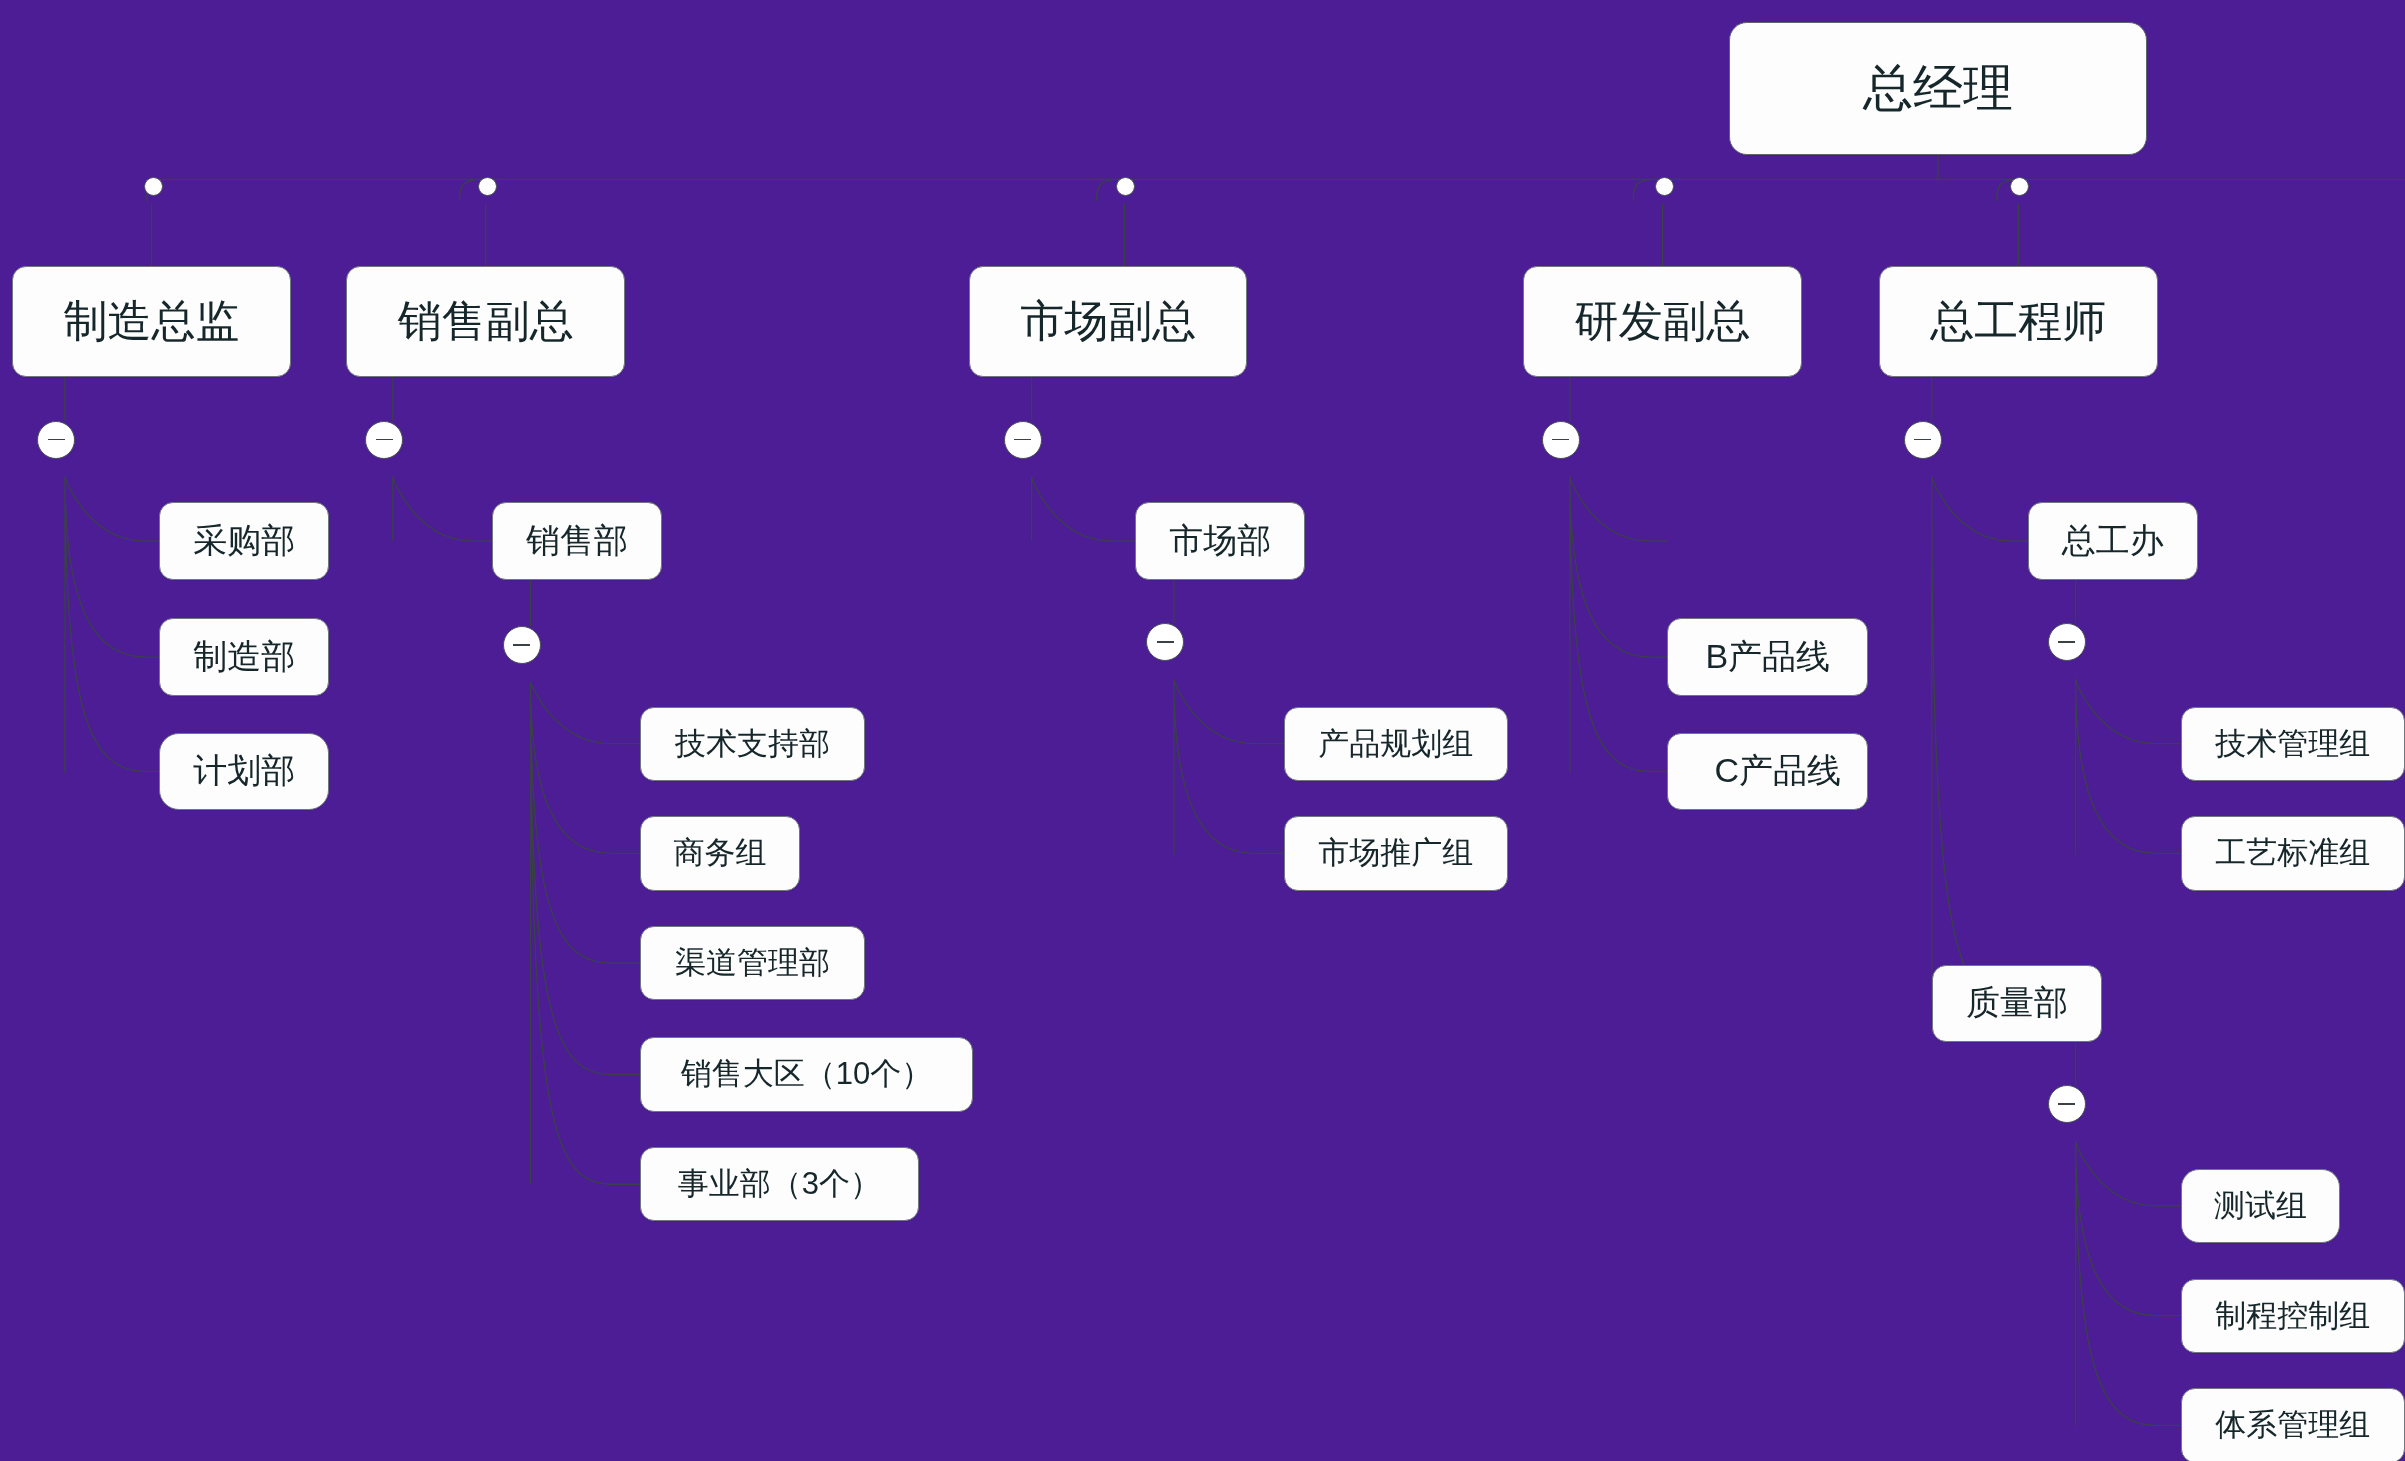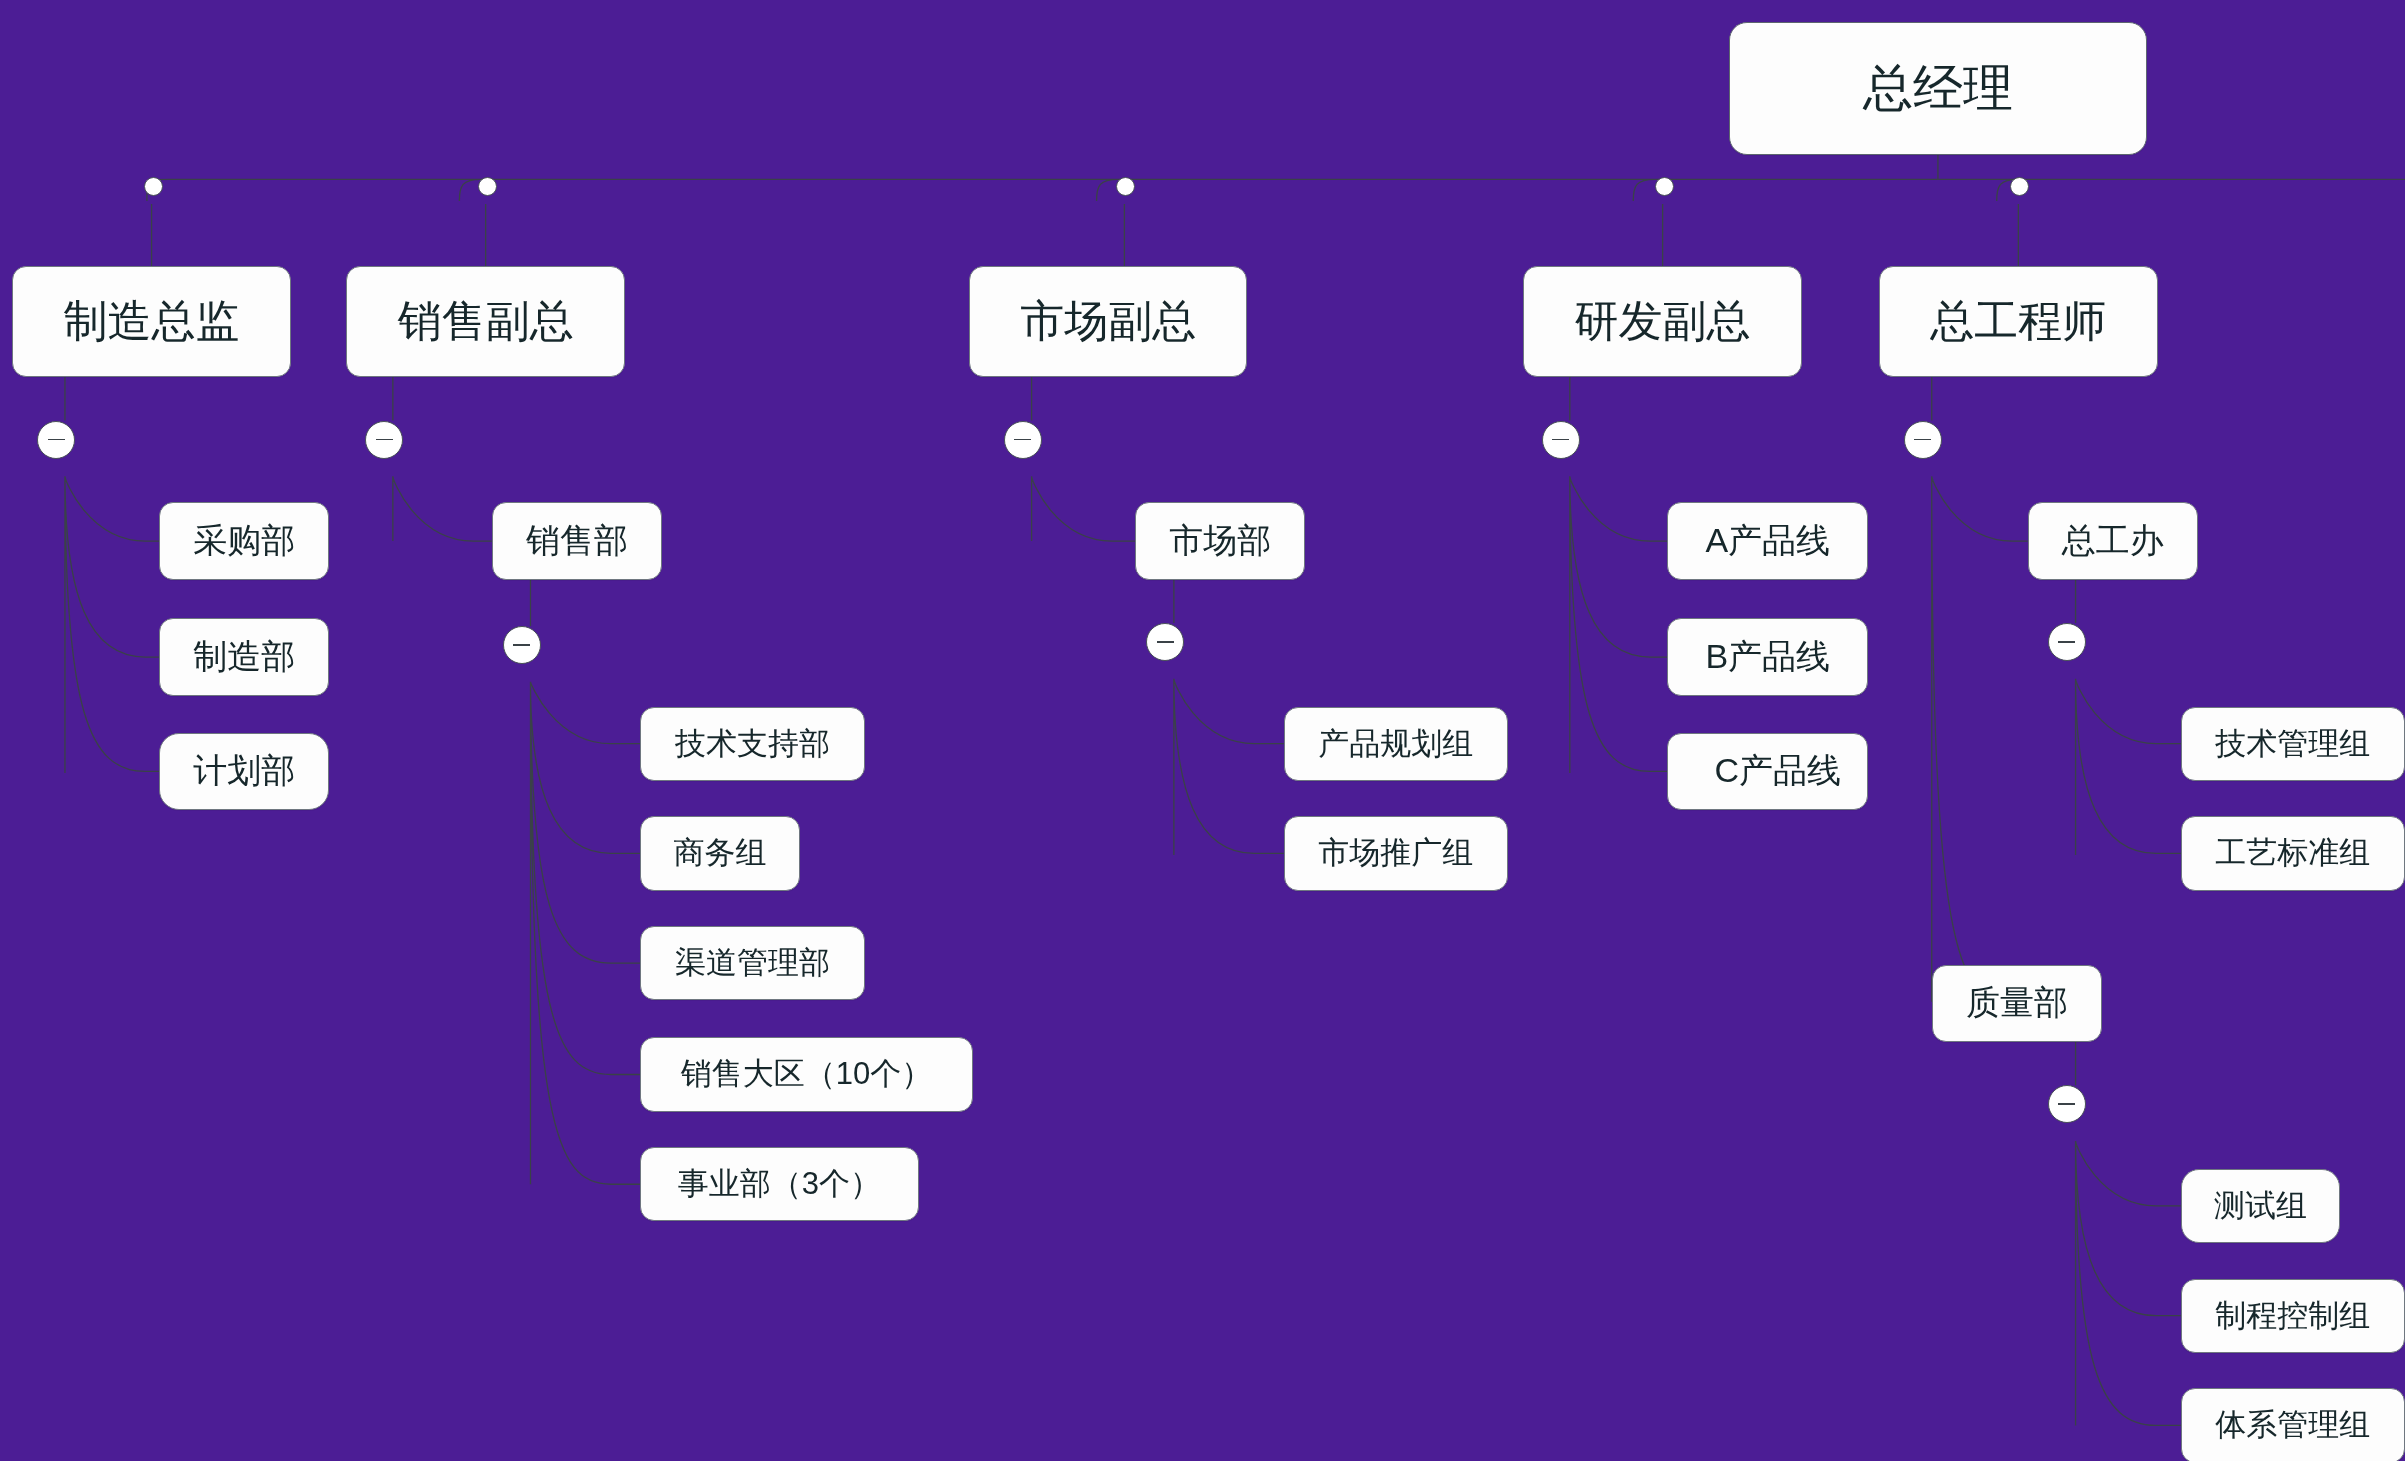--- a/index.html
+++ b/index.html
@@ -78,21 +78,20 @@
     <div class="toggle" style="left: 1146.05px; top: 623.051px;">
       <i></i>
     </div>
     <div class="node lvl4" style="left: 1283.7px; top: 706.537px; width: 224.26px; height: 74.2095px;">产品规划组</div>
     <div class="node lvl4" style="left: 1283.7px; top: 816.305px; width: 224.26px; height: 74.2095px;">市场推广组</div>
     <div class="busdot" style="left: 1654.62px; top: 177.34px;"></div>
     <div class="node lvl2" style="left: 1523.42px; top: 265.917px; width: 278.392px; height: 111.314px;">研发副总</div>
     <div class="toggle" style="left: 1541.98px; top: 420.521px;">
       <i></i>
     </div>
-    <div class="node lvl3" style="left: 1667.26px; top: 502.46px; width: 201.061px; height: 77.3016px;">A产品线</div>
     <div class="node lvl3" style="left: 1667.26px; top: 618.413px; width: 201.061px; height: 77.3016px;">B产品线</div>
     <div class="node lvl3" style="left: 1667.26px; top: 732.819px; width: 201.061px; height: 77.3016px; padding-left: 20px;">C产品线</div>
     <div class="busdot" style="left: 2010.34px; top: 177.34px;"></div>
     <div class="node lvl2" style="left: 1879.15px; top: 265.917px; width: 278.392px; height: 111.314px;">总工程师</div>
     <div class="toggle" style="left: 1903.89px; top: 420.521px;">
       <i></i>
     </div>
     <div class="node lvl3" style="left: 2027.62px; top: 502.46px; width: 170.129px; height: 77.3016px;">总工办</div>
     <div class="node lvl3" style="left: 1932px; top: 964.724px; width: 170.129px; height: 77.3016px;">质量部</div>
     <div class="toggle" style="left: 2047.73px; top: 623.051px;">

